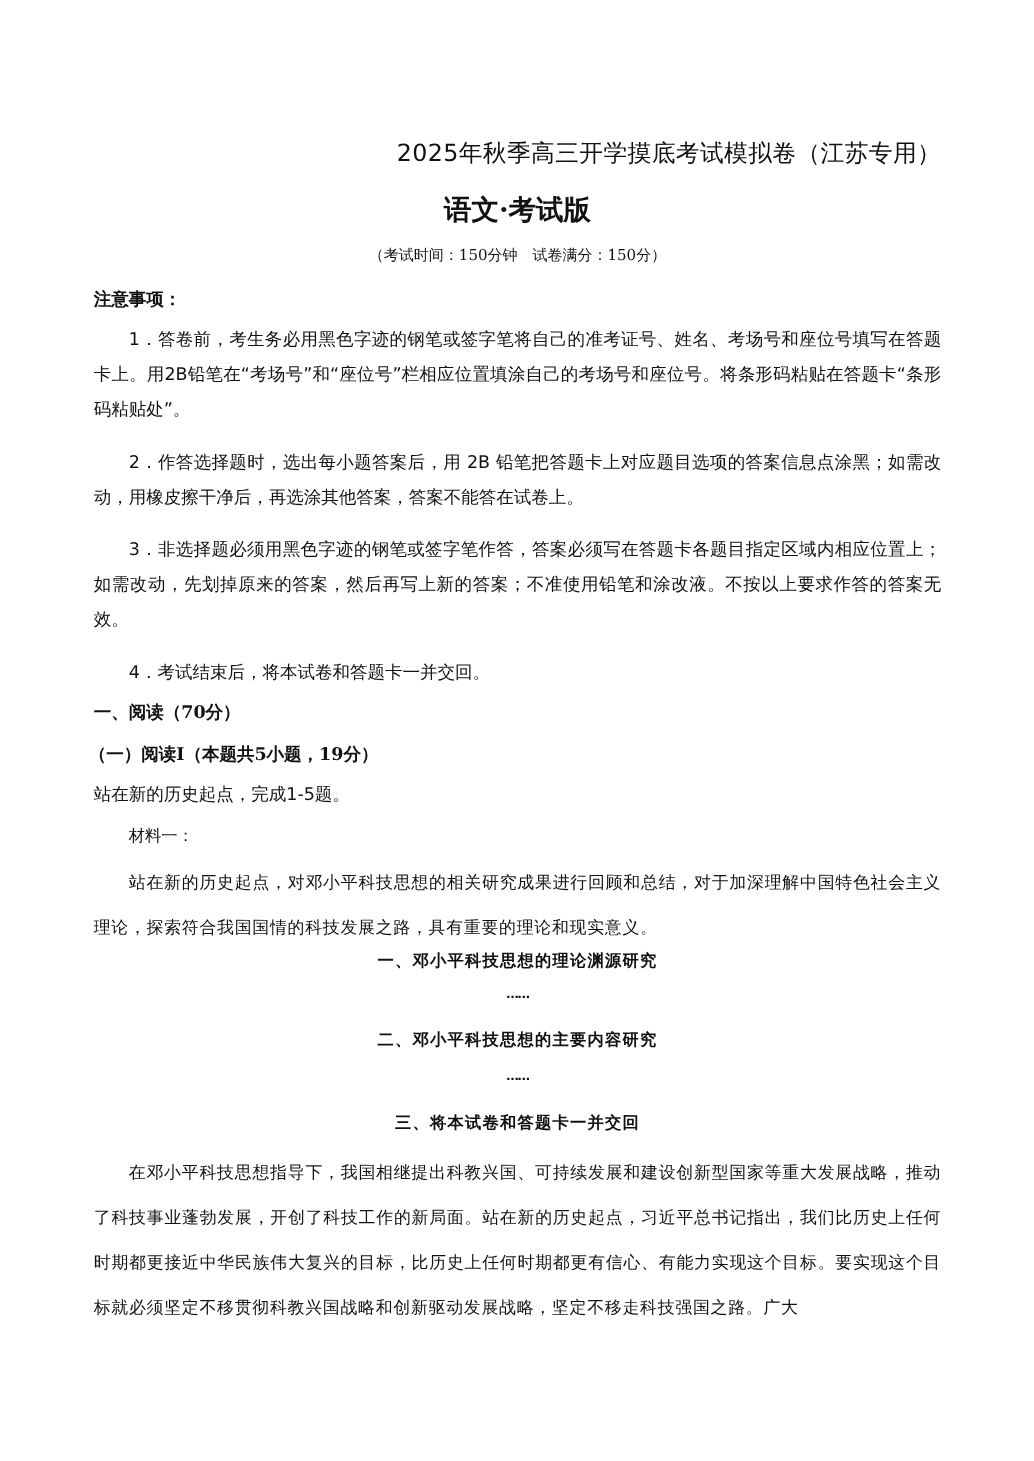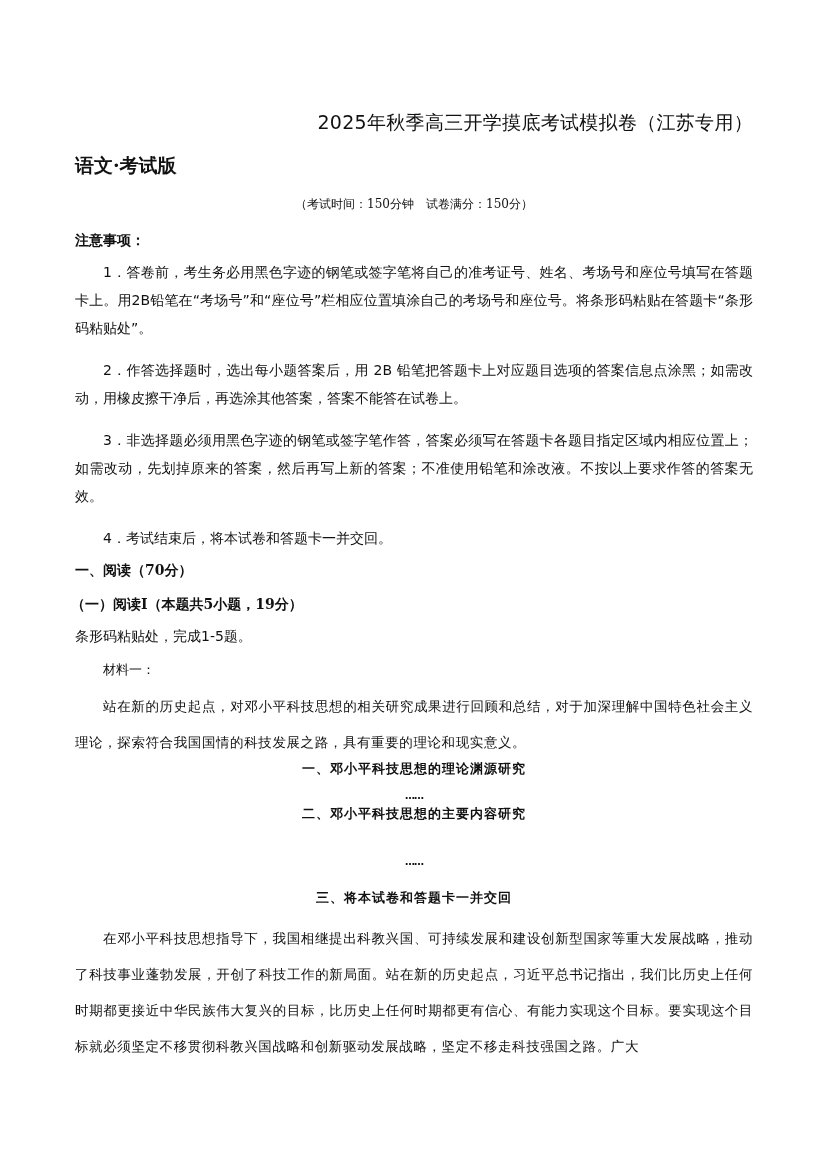--- a/index.html
+++ b/index.html
@@ -30,21 +30,22 @@
       font-size: 19px;
       letter-spacing: 0.3px;
       font-family: "DejaVu Sans", sans-serif;
       white-space: nowrap;
     }
     .subtitle {
       position: absolute;
       top: 153px;
       left: 0;
       width: 678px;
-      font-size: 19px;
+      text-align: center;
+      font-size: 22px;
       font-weight: bold;
       font-family: "DejaVu Serif", serif;
       white-space: nowrap;
     }
     .exam-info {
       position: absolute;
       top: 196px;
       left: 0;
       width: 678px;
       text-align: center;
@@ -91,21 +92,21 @@
       width: 678px;
       text-align: center;
       font-family: "DejaVu Serif", serif;
       font-weight: bold;
       font-size: 13px;
       letter-spacing: 1px;
       white-space: nowrap;
     }
     .h1 { top: 760px; }
     .e1 { top: 790px; }
-    .h2 { top: 805px; }
+    .h2 { top: 823px; }
     .e2 { top: 856px; }
     .h3 { top: 889px; }
     .ellipsis {
       position: absolute;
       left: 0;
       width: 678px;
       text-align: center;
       font-size: 10px;
       font-weight: bold;
       letter-spacing: -1px;
@@ -122,21 +123,21 @@
   <div class="exam-info">（考试时间：150分钟　试卷满分：150分）</div>
 
   <div class="body-text notice-heading">注意事项：</div>
   <div class="body-text indent n1">1．答卷前，考生务必用黑色字迹的钢笔或签字笔将自己的准考证号、姓名、考场号和座位号填写在答题卡上。用2B铅笔在“考场号”和“座位号”栏相应位置填涂自己的考场号和座位号。将条形码粘贴在答题卡“条形码粘贴处”。</div>
   <div class="body-text indent n2">2．作答选择题时，选出每小题答案后，用 2B 铅笔把答题卡上对应题目选项的答案信息点涂黑；如需改动，用橡皮擦干净后，再选涂其他答案，答案不能答在试卷上。</div>
   <div class="body-text indent n3">3．非选择题必须用黑色字迹的钢笔或签字笔作答，答案必须写在答题卡各题目指定区域内相应位置上；如需改动，先划掉原来的答案，然后再写上新的答案；不准使用铅笔和涂改液。不按以上要求作答的答案无效。</div>
   <div class="body-text indent n4">4．考试结束后，将本试卷和答题卡一并交回。</div>
 
   <div class="body-text sec1">一、阅读（70分）</div>
   <div class="body-text sec1-1">（一）阅读Ⅰ（本题共5小题，19分）</div>
-  <div class="body-text instruction">条形码粘贴处，完成1-5题。</div>
+  <div class="body-text instruction">站在新的历史起点，完成1-5题。</div>
   <div class="body-text indent material-label">材料一：</div>
   <div class="body-text indent serif-para p1">站在新的历史起点，对邓小平科技思想的相关研究成果进行回顾和总结，对于加深理解中国特色社会主义理论，探索符合我国国情的科技发展之路，具有重要的理论和现实意义。</div>
 
   <div class="sub-heading h1">一、邓小平科技思想的理论渊源研究</div>
   <div class="ellipsis e1">……</div>
   <div class="sub-heading h2">二、邓小平科技思想的主要内容研究</div>
   <div class="ellipsis e2">……</div>
   <div class="sub-heading h3">三、将本试卷和答题卡一并交回</div>
 
   <div class="body-text indent serif-para p2">在邓小平科技思想指导下，我国相继提出科教兴国、可持续发展和建设创新型国家等重大发展战略，推动了科技事业蓬勃发展，开创了科技工作的新局面。站在新的历史起点，习近平总书记指出，我们比历史上任何时期都更接近中华民族伟大复兴的目标，比历史上任何时期都更有信心、有能力实现这个目标。要实现这个目标就必须坚定不移贯彻科教兴国战略和创新驱动发展战略，坚定不移走科技强国之路。广大</div>

